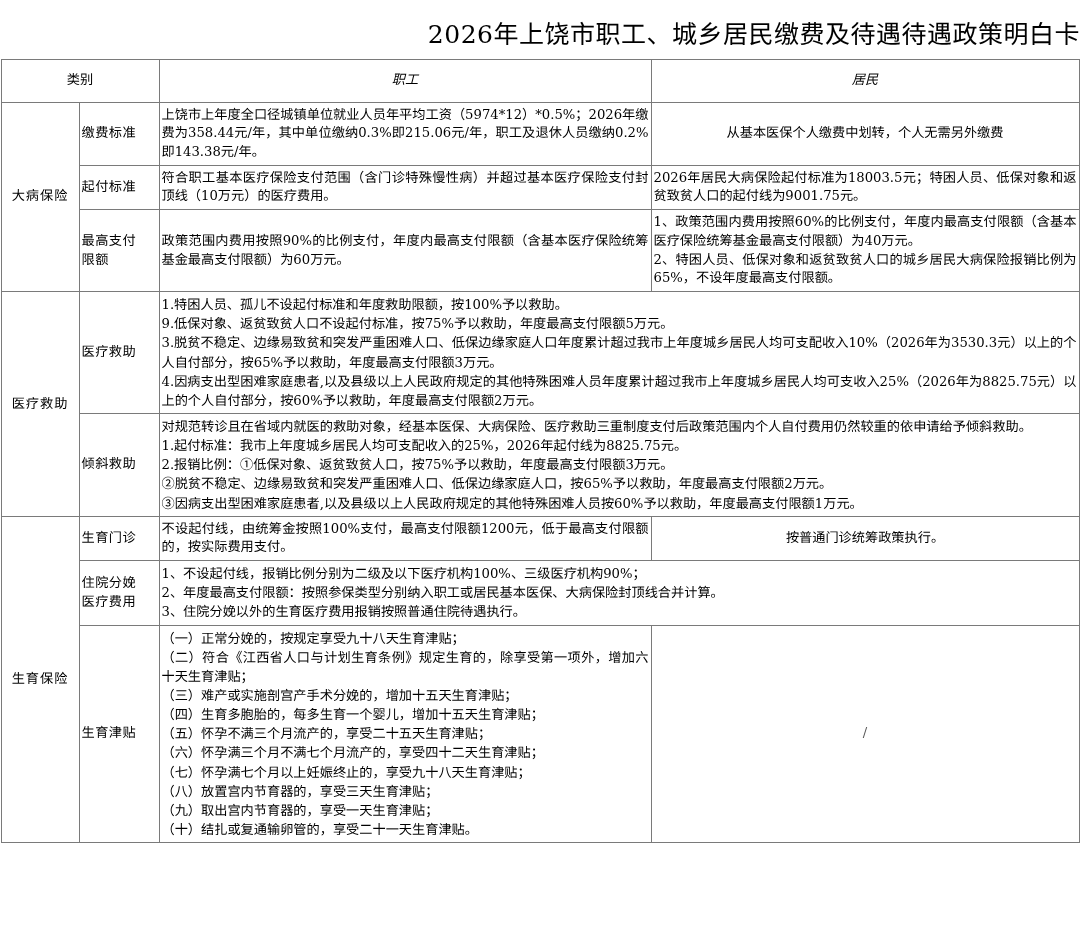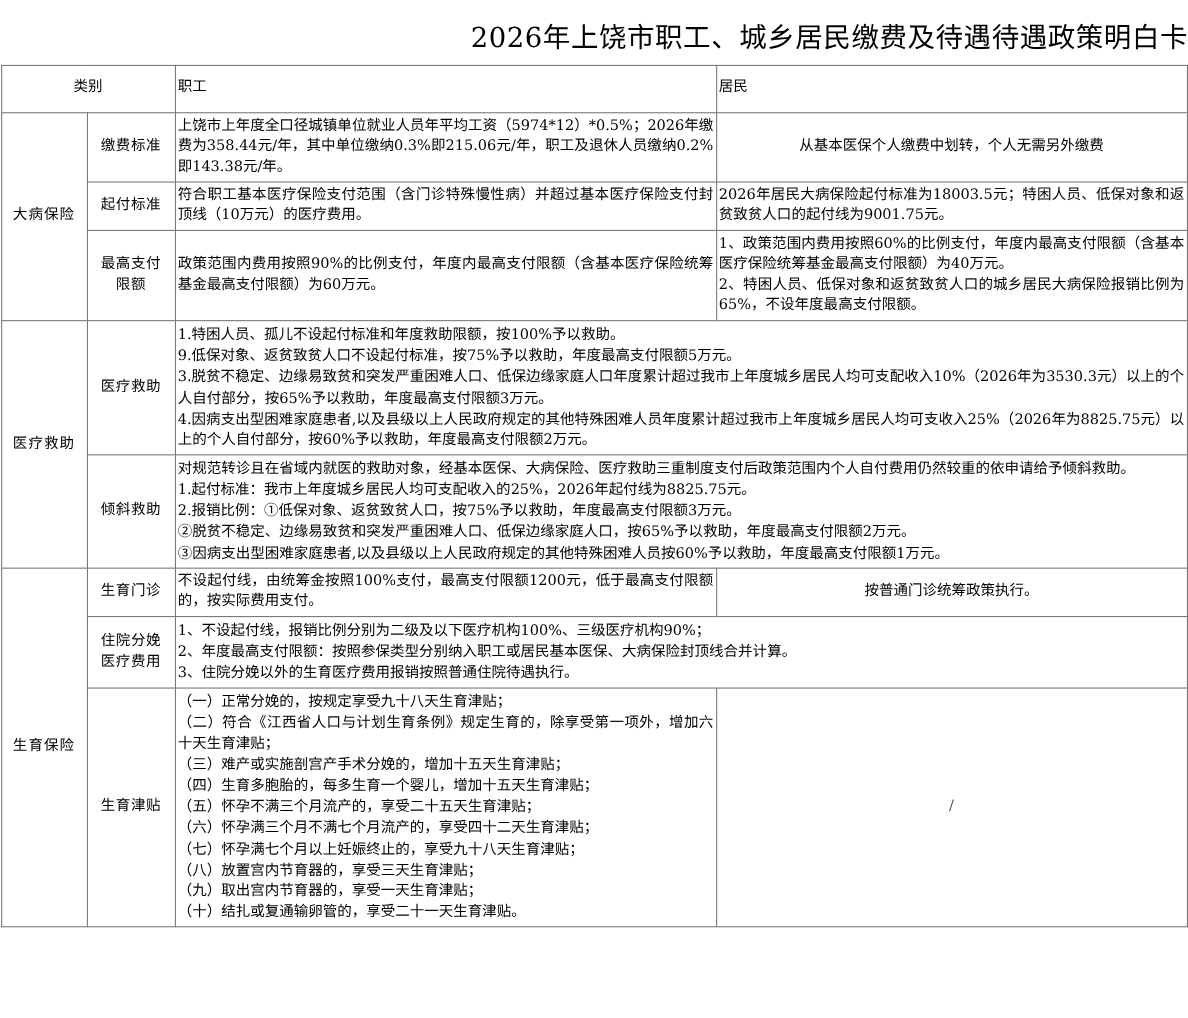--- a/index.html
+++ b/index.html
@@ -43,40 +43,41 @@
     font-size: 13.2px;
     line-height: 1.42;
     font-weight: normal;
   }
   .col-a { width: 78px; }
   .col-b { width: 80px; }
   .col-c { width: 492px; }
   .col-d { width: 428px; }
 
   .hdr {
+    text-align: center;
     font-size: 16px;
     font-weight: bold;
     height: 36px;
     padding: 4px 5px;
+    font-style: italic;
   }
   .hdr-small {
     text-align: center;
     font-size: 13.5px;
     font-weight: bold;
     height: 36px;
     padding: 4px 5px;
   }
   .grp {
     text-align: center;
     font-weight: bold;
     font-size: 14.5px;
     letter-spacing: 1px;
   }
   .sub {
-    text-align: center;
     font-weight: bold;
     font-size: 13.5px;
     letter-spacing: 0.5px;
     line-height: 1.35;
   }
   .body-cell {
     text-align: left;
     padding: 5px 7px 5px 7px;
   }
   .body-cell p {

